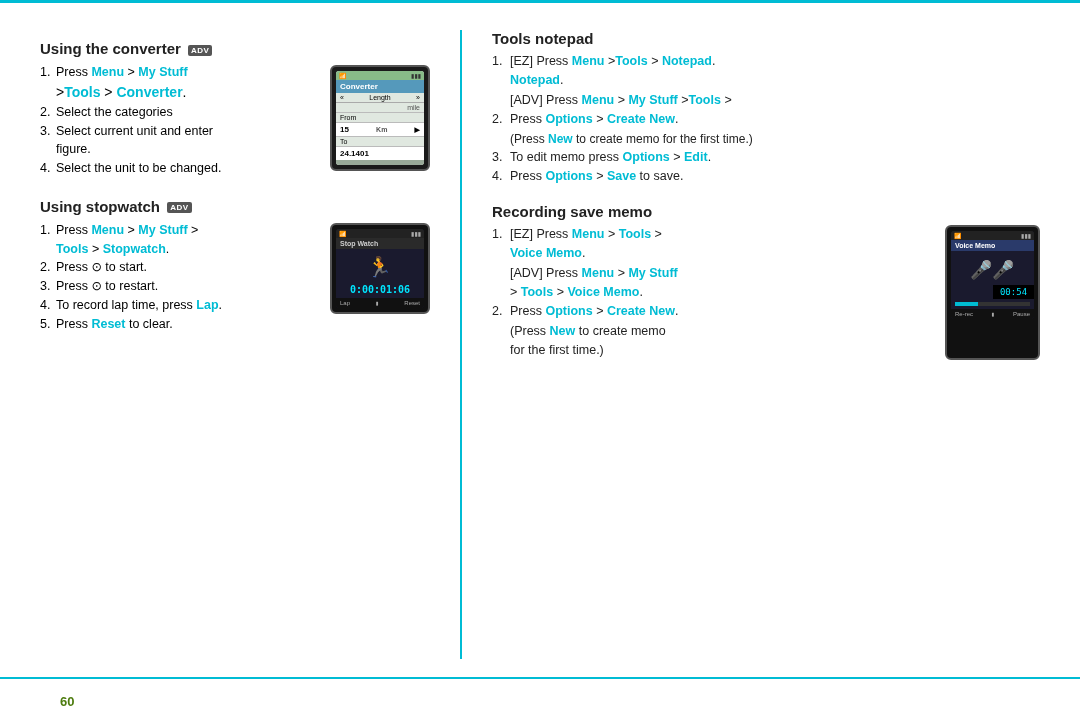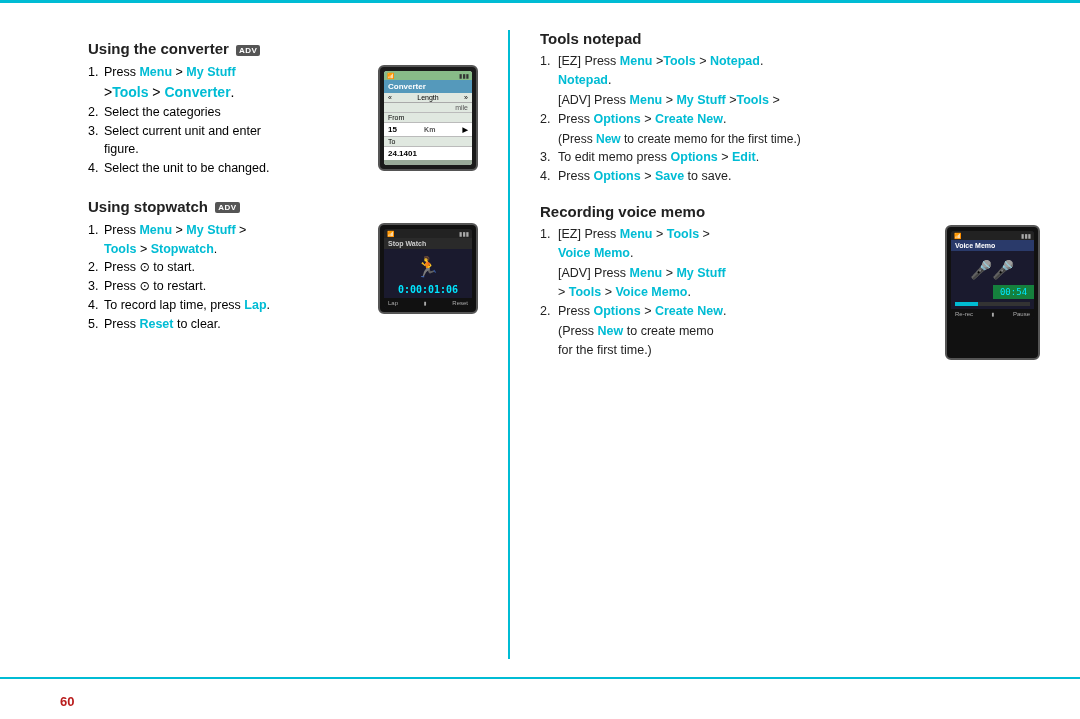--- a/index.html
+++ b/index.html
@@ -32,39 +32,38 @@
       background: #00bcd4;
     }
 
     
     .page-number-area {
       position: absolute;
       bottom: 10px;
       left: 60px;
       font-size: 13px;
       font-weight: bold;
-      color: #b91c1c;
+      color: #4d7c0f;
     }
 
     
     .main-layout {
       position: absolute;
       top: 20px;
       left: 40px;
       right: 40px;
       bottom: 50px;
       display: flex;
       gap: 30px;
     }
 
     .left-column {
       width: 390px;
       flex-shrink: 0;
       padding-top: 20px;
-      margin-left: 48px;
     }
 
     .divider-vertical {
       width: 2px;
       background: #00bcd4;
       margin-top: 10px;
       margin-bottom: 10px;
     }
 
     .right-column {
@@ -356,21 +355,21 @@
         </div>
 
         <div style="display:flex; font-size:12.5px; line-height:1.55;">
           <span style="min-width:18px;">4.</span>
           <span>Press <strong class="cyan">Options</strong> &gt; <strong class="cyan">Save</strong> to save.</span>
         </div>
       </div>
     </div>
 
     <div class="sub-section">
-      <div class="sub-heading">Recording voice memo</div>
+      <div class="sub-heading">Recording save memo</div>
       <div style="display:flex; gap:20px;">
         <div class="step-list" style="flex:1;">
 
           <div style="display:flex; font-size:12.5px; line-height:1.55;">
             <span style="min-width:18px;">1.</span>
             <span>[EZ] Press <strong class="cyan">Menu</strong> &gt; <strong class="cyan">Tools</strong> &gt;</span>
           </div>
           <div style="font-size:12.5px; line-height:1.55; padding-left:18px;">
             <strong class="cyan">Voice Memo</strong>.
           </div>
@@ -400,21 +399,21 @@
               <span style="font-size:6px; color:#aaa;">📶</span>
               <span style="font-size:6px; color:#aaa;">▮▮▮</span>
             </div>
 
             <div style="background:#2a3a6a; color:#fff; font-size:7px; font-weight:bold; padding:2px 4px;">Voice Memo</div>
 
             <div style="text-align:center; padding:8px 2px 4px 2px; background:#1a1a2e;">
               <span style="font-size:18px; color:#aaa;">🎤🎤</span>
             </div>
 
-            <div style="background:#15803d; color:#00e5ff; font-size:9px; font-family:monospace; text-align:center; padding:2px;margin-left:42px;">00:54</div>
+            <div style="background:#000000; color:#00e5ff; font-size:9px; font-family:monospace; text-align:center; padding:2px;margin-left:42px;">00:54</div>
 
             <div style="height:4px; background:#333; margin:3px 4px;">
               <div style="height:100%; width:30%; background:#00bcd4;"></div>
             </div>
 
             <div style="display:flex; justify-content:space-between; padding:2px 4px; font-size:6px; color:#aaa; background:#111;">
               <span>Re-rec</span>
               <span style="font-size:5px;">▮</span>
               <span>Pause</span>
             </div>

